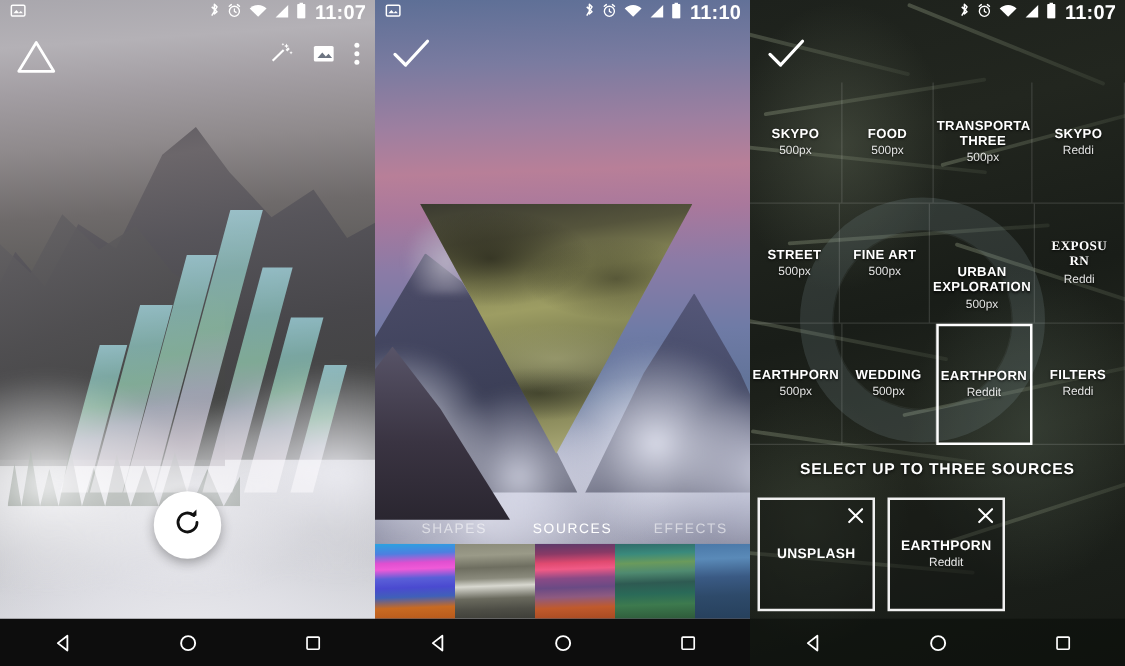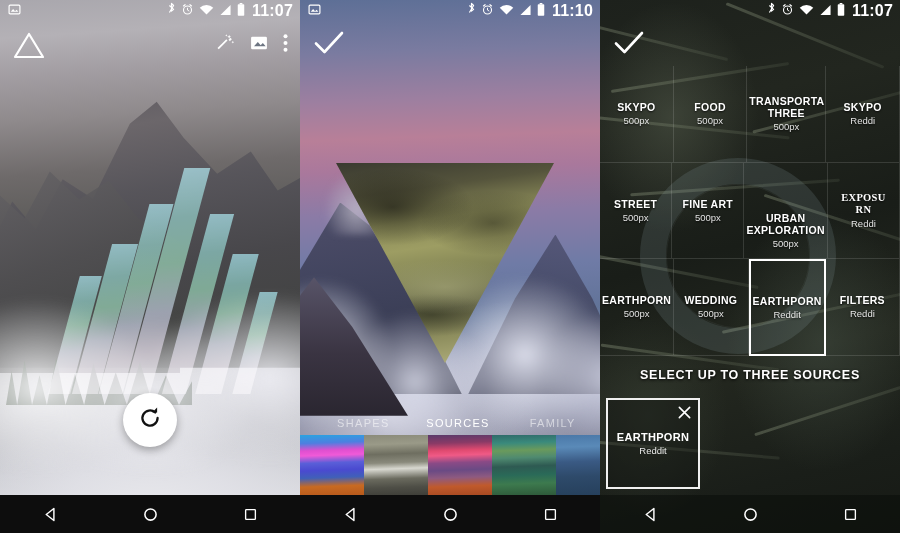--- a/index.html
+++ b/index.html
@@ -397,21 +397,21 @@
       <span class="ic">
         <svg width="34" height="30" viewBox="0 0 34 30">
             <path d="M4 15.5l8.5 8.5L30 5" fill="none" stroke="#fff" stroke-width="2.6" stroke-linecap="round" stroke-linejoin="round"></path>
           </svg>
       </span>
     </div>
 
     <div class="tabs">
       <span class="tab">SHAPES</span>
       <span class="tab active">SOURCES</span>
-      <span class="tab">FAMILY</span>
+      <span class="tab">EFFECTS</span>
     </div>
 
     <div class="thumbstrip">
       <div class="thumb">
         <div class="thumb-inner" style="background:linear-gradient(178deg,#2aa3e0 0%,#4e7fe0 14%,#e04fd0 26%,#f05ad8 34%,#5a5fd8 46%,#4a4ad0 58%,#4060b8 70%,#c86a22 84%,#b85a1c 100%);"></div>
       </div>
       <div class="thumb sel">
         <div class="thumb-inner" style="background:linear-gradient(178deg,#8b8b7a 0%,#9a9a88 16%,#6e6e60 32%,#8a8a7c 46%,#d8d8d0 56%,#6a6a5e 72%,#4e4e46 86%,#3e3e38 100%);"></div>
       </div>
       <div class="thumb">
@@ -566,20 +566,29 @@
 
     <div class="s3-title">SELECT UP TO THREE SOURCES</div>
 
     <div class="chips">
       <div class="chip">
         <span class="chip-x">
           <svg width="15" height="15" viewBox="0 0 16 16">
               <path d="M2.5 2.5l11 11M13.5 2.5l-11 11" stroke="#fff" stroke-width="1.7" stroke-linecap="round"></path>
             </svg>
         </span>
+        <span class="chip-name">UNSPLASH</span>
+        <span class="chip-sub"></span>
+      </div>
+      <div class="chip">
+        <span class="chip-x">
+          <svg width="15" height="15" viewBox="0 0 16 16">
+              <path d="M2.5 2.5l11 11M13.5 2.5l-11 11" stroke="#fff" stroke-width="1.7" stroke-linecap="round"></path>
+            </svg>
+        </span>
         <span class="chip-name">EARTHPORN</span>
         <span class="chip-sub">Reddit</span>
       </div>
     </div>
 
     <div class="navbar translucent">
       <span class="nav-btn">
         <svg width="17" height="17" viewBox="0 0 20 20">
             <path d="M14 3L5 10l9 7z" fill="none" stroke="#fff" stroke-width="1.7" stroke-linejoin="round"></path>
           </svg>

